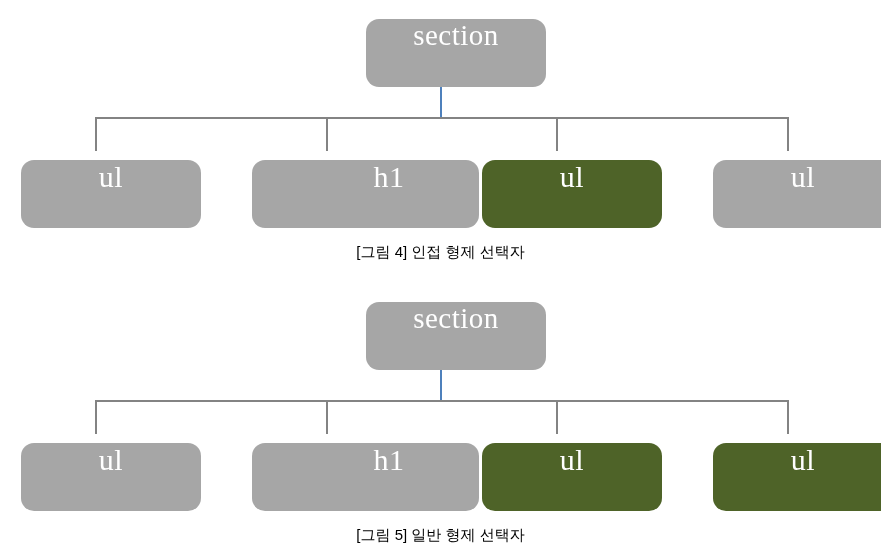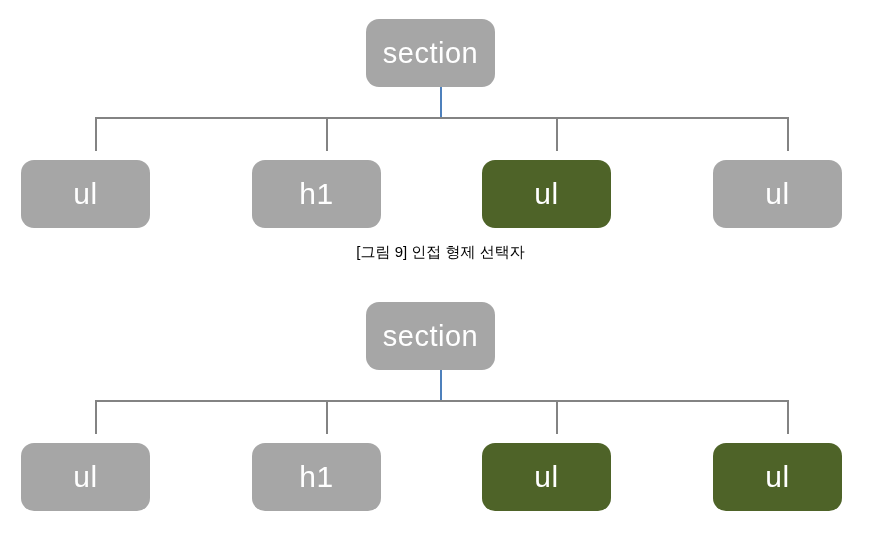--- a/index.html
+++ b/index.html
@@ -9,29 +9,29 @@
   }
   html,body{margin:0;padding:0;background:var(--bg);}
   .canvas{
     position:relative;width:881px;height:552px;background:var(--bg);
     font-family:"Liberation Sans",sans-serif;overflow:hidden;
   }
   .figure{position:absolute;left:0;width:881px;height:269px;}
   .fig1{top:0;}
   .fig2{top:283px;}
   .node{
-    position:absolute;width:129px;height:68px;border-radius:13px;
+    position:absolute;width:180px;height:68px;border-radius:13px;
     background:var(--gray);color:var(--nodetext);
-    display:flex;align-items:center;justify-content:center;
-    font-size:30px;font-weight:300;letter-spacing:0.5px;
+    display:flex;justify-content:center;
+    font-size:30px;font-weight:300;letter-spacing:0.5px;font-family:Liberation Serif, serif;
   }
   .node.green{background:var(--green);}
   .root{left:366px;top:19px;font-size:29px;}
   .child{top:160px;}
-  .c0{left:21px;}.c1{left:252px;}.c2{left:482px;}.c3{left:713px;}
+  .c0{left:21px;}.c1{left:252px;padding-left:47px;}.c2{left:482px;}.c3{left:713px;}
   .vline{position:absolute;width:2px;background:var(--linegray);}
   .vblue{left:440px;top:87px;height:31px;background:var(--lineblue);}
   .hline{position:absolute;left:96px;top:117px;width:693px;height:2px;background:var(--linegray);}
   .drop{top:117px;height:34px;}
   .d0{left:95px;}.d1{left:326px;}.d2{left:556px;}.d3{left:787px;}
   .caption{
     position:absolute;left:0;top:243px;width:100%;text-align:center;
     font-size:15px;color:var(--captext);
   }
 </style>
@@ -57,21 +57,21 @@
     <div class="node child c1">
       <span>h1</span>
     </div>
     <div class="node child c2 green">
       <span>ul</span>
     </div>
     <div class="node child c3">
       <span>ul</span>
     </div>
 
-    <div class="caption">[그림 9] 인접 형제 선택자</div>
+    <div class="caption">[그림 4] 인접 형제 선택자</div>
   </div>
 
   <div class="figure fig2">
     <div class="node root">
       <span>section</span>
     </div>
     <div class="vline vblue"></div>
     <div class="hline"></div>
     <div class="vline drop d0"></div>
     <div class="vline drop d1"></div>
@@ -84,15 +84,16 @@
     <div class="node child c1">
       <span>h1</span>
     </div>
     <div class="node child c2 green">
       <span>ul</span>
     </div>
     <div class="node child c3 green">
       <span>ul</span>
     </div>
 
+    <div class="caption">[그림 5] 일반 형제 선택자</div>
   </div>
 
 </div>
 
 </body></html>

